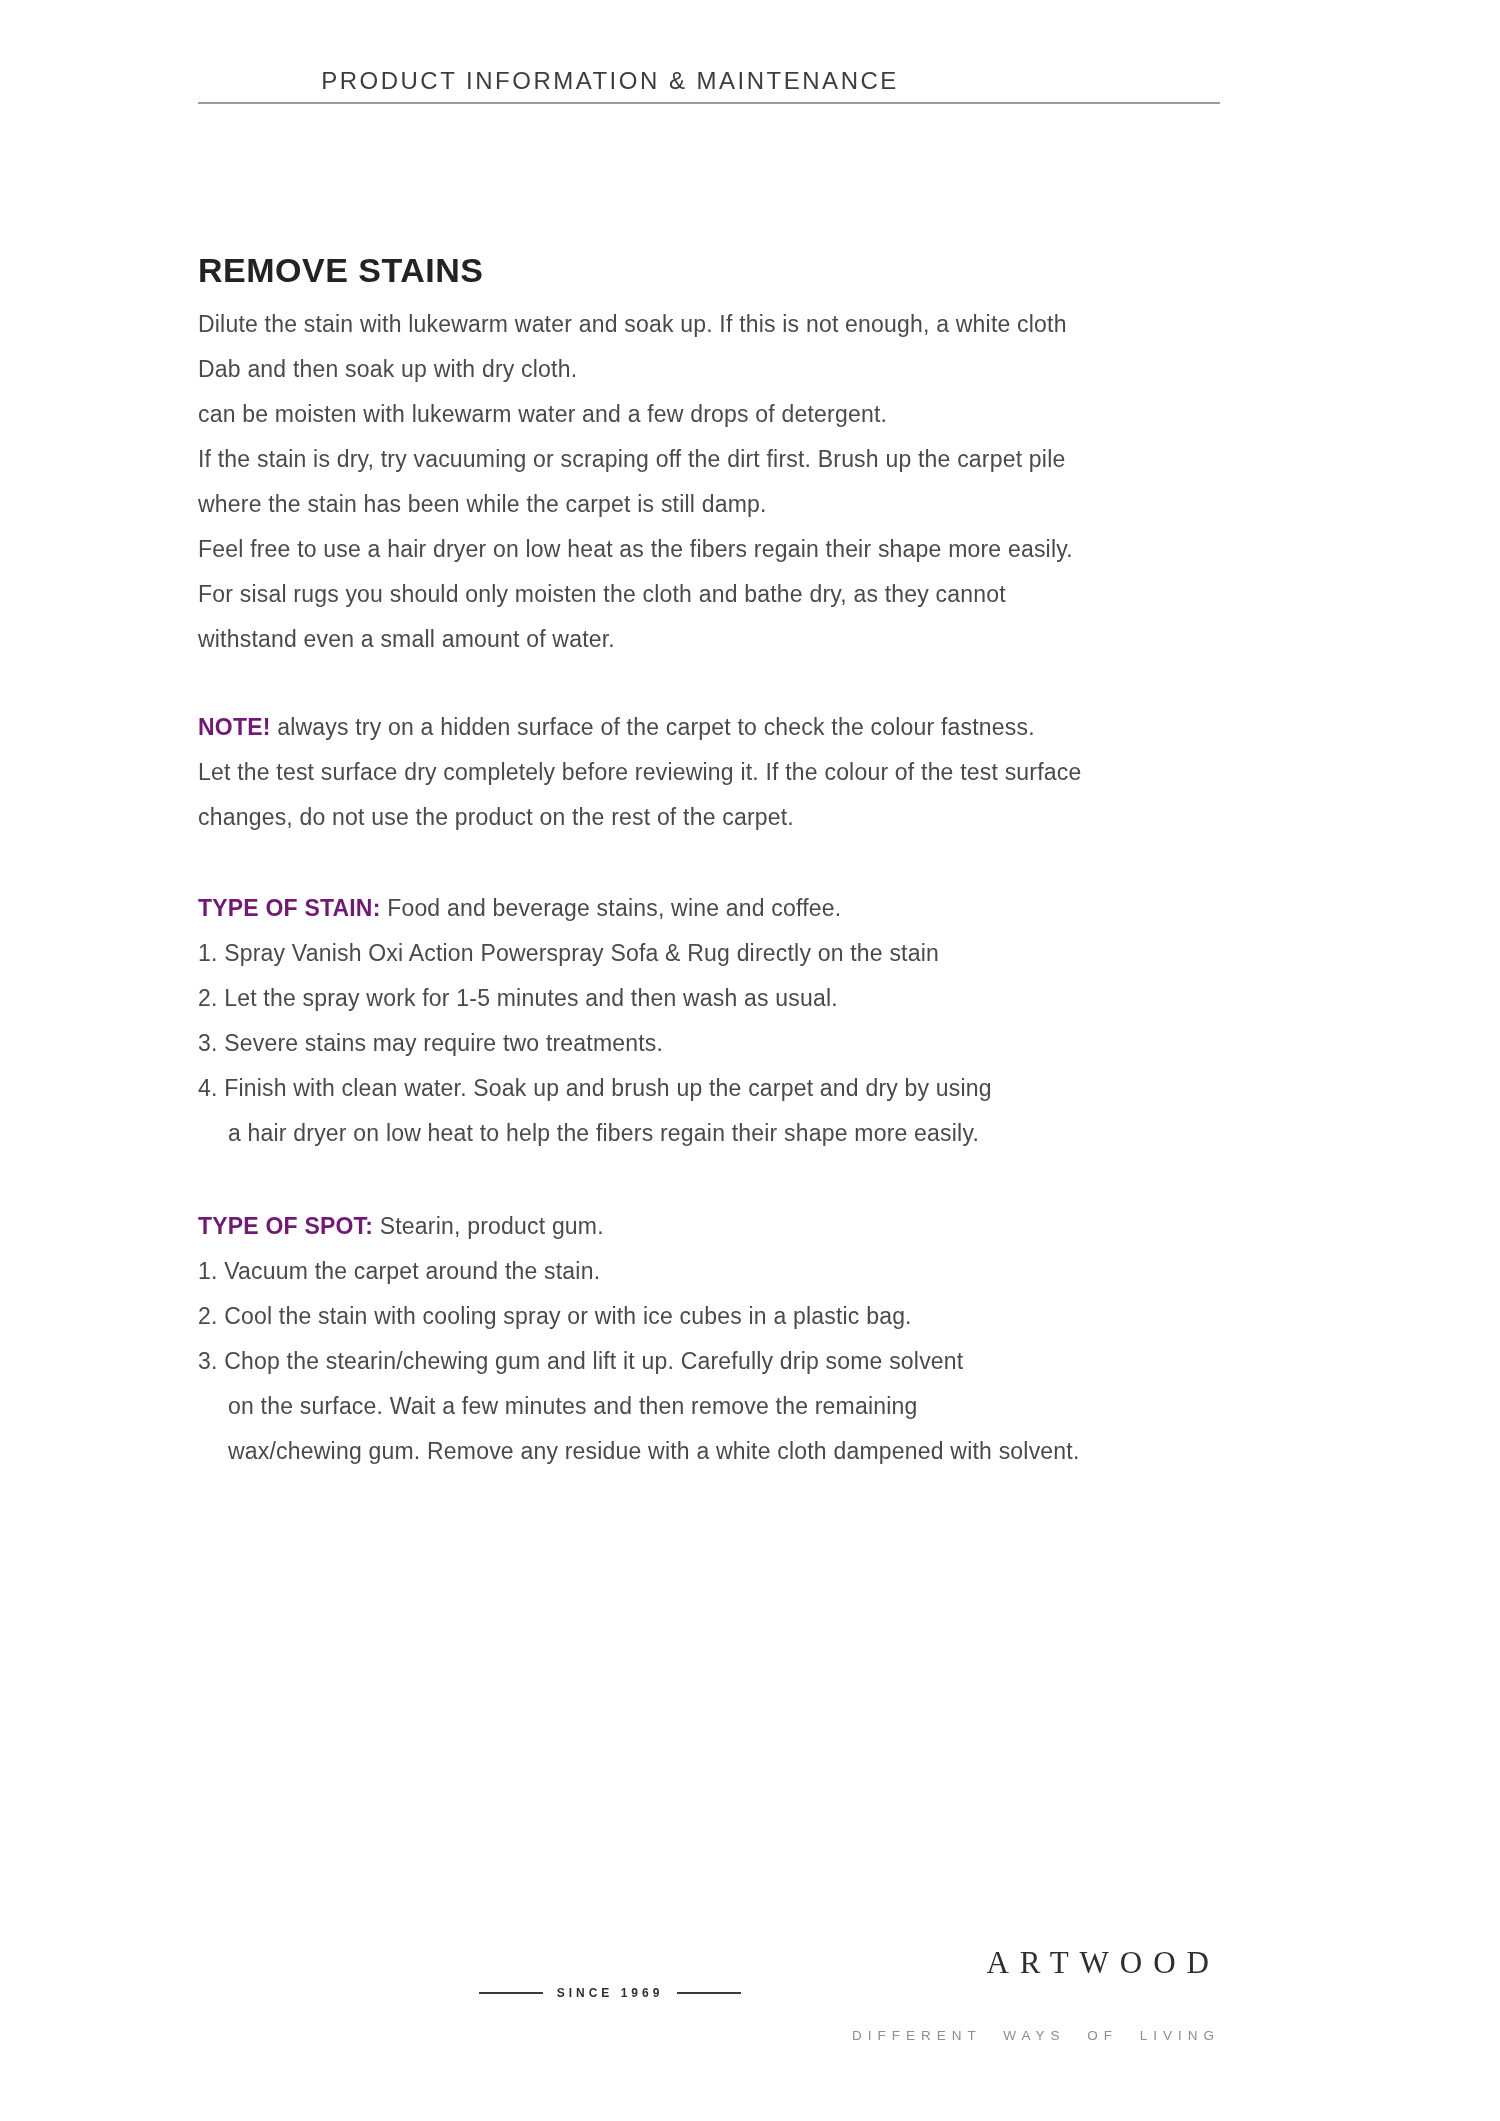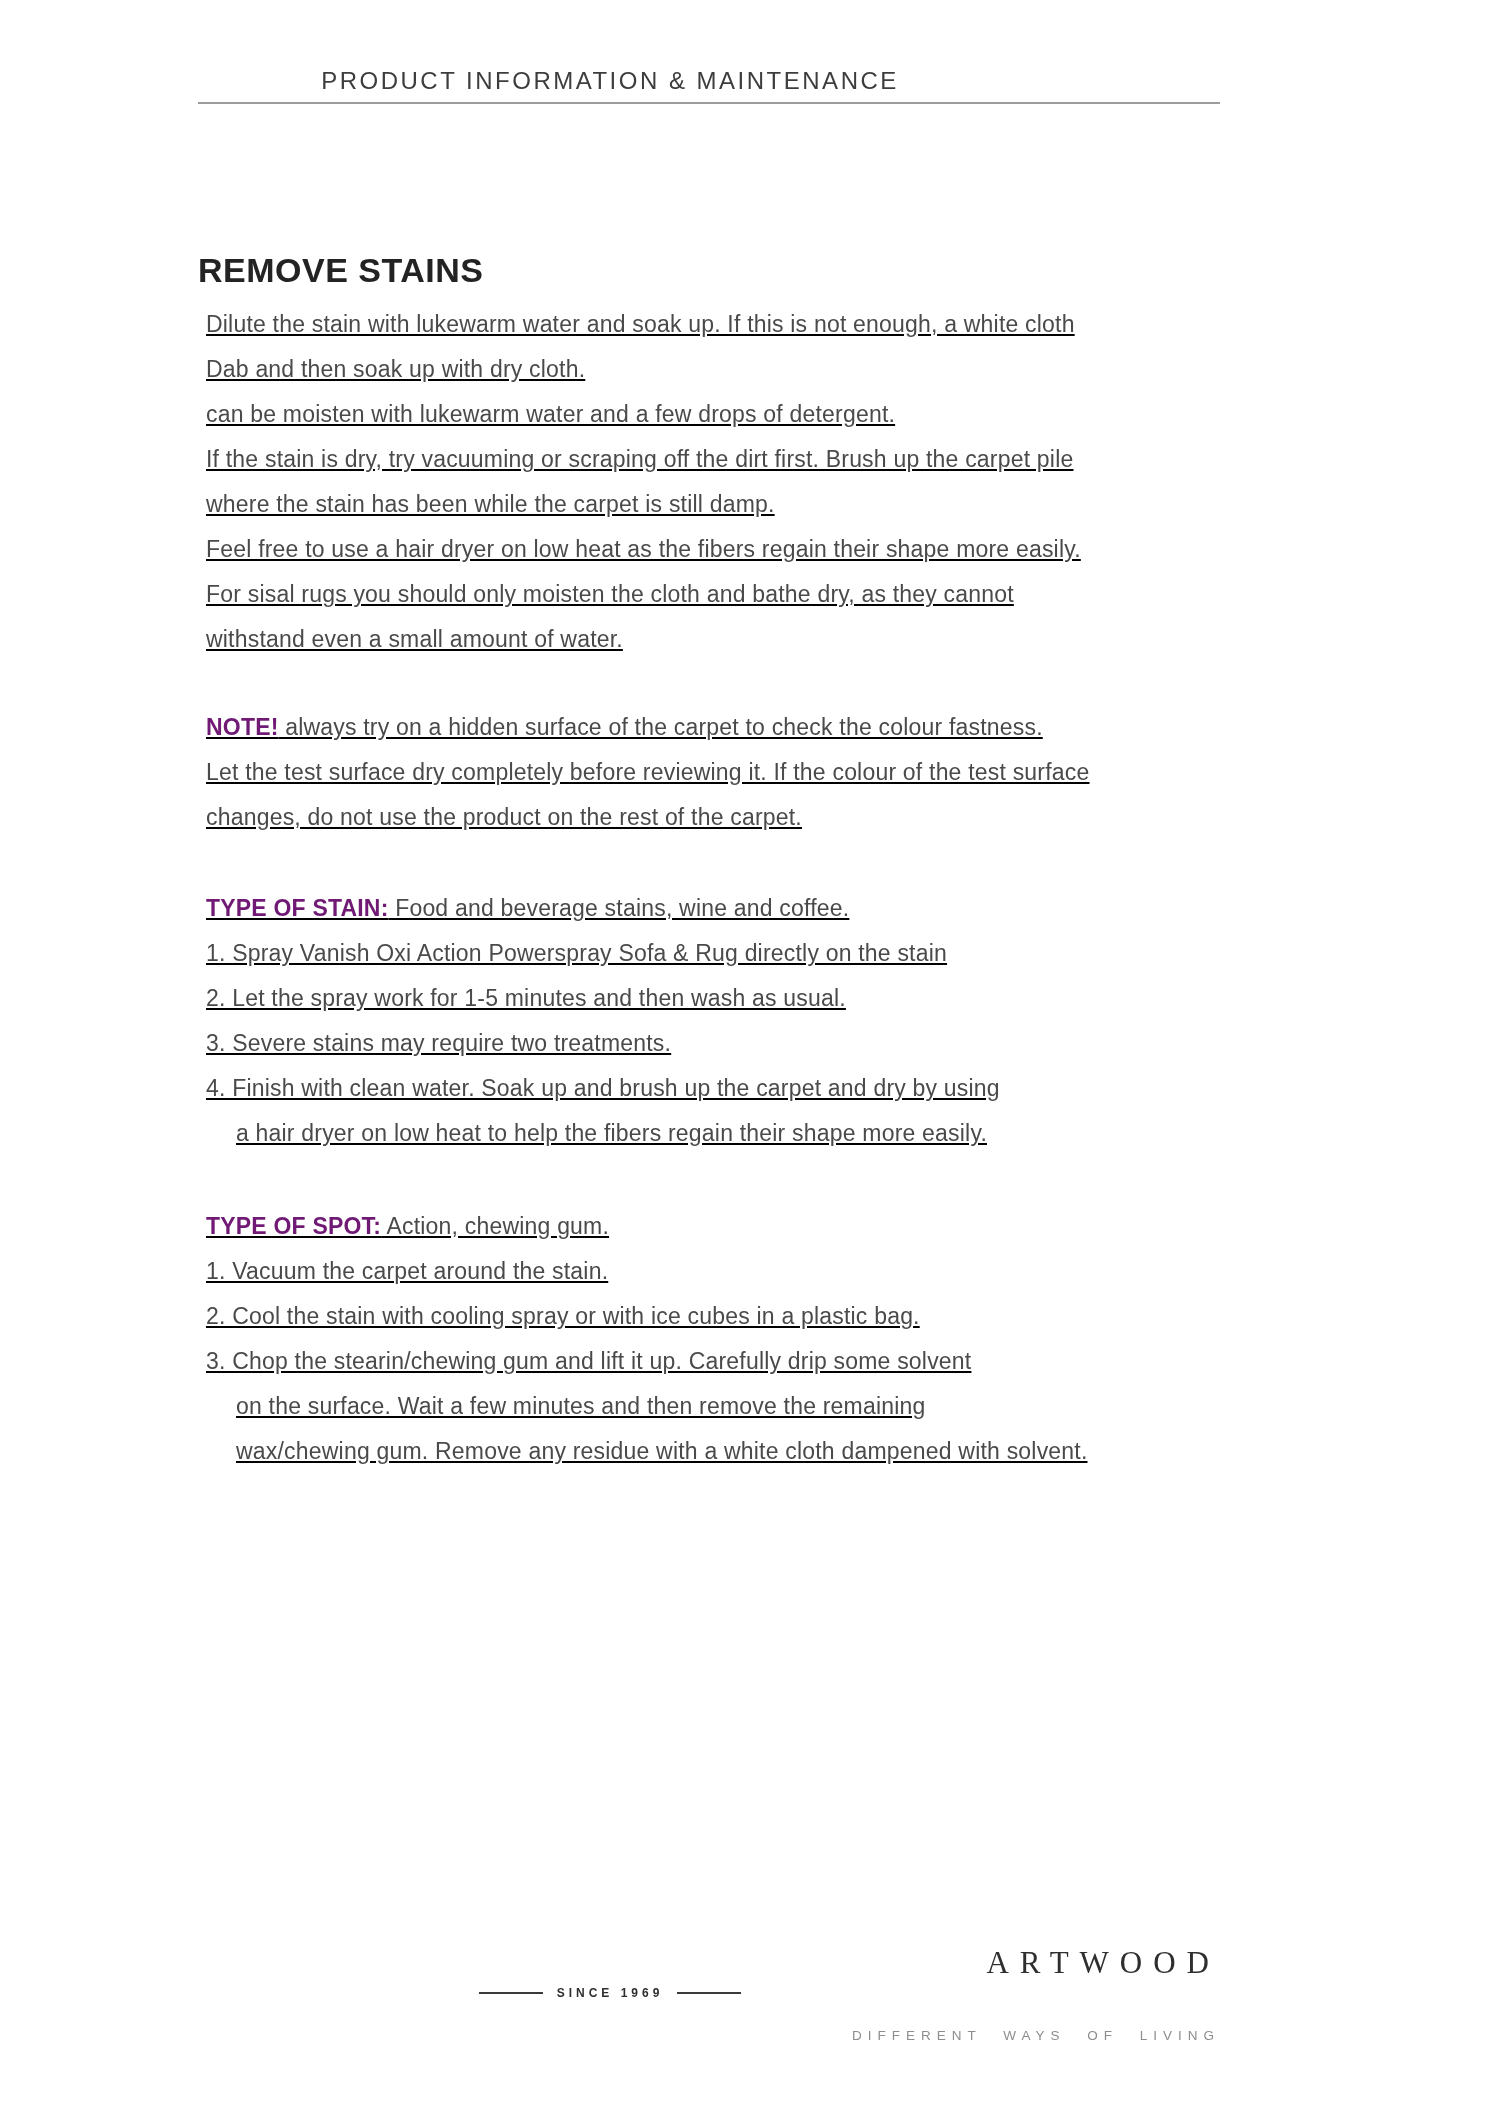--- a/index.html
+++ b/index.html
@@ -36,21 +36,21 @@
     width: 1112px;
   }
   .section-title {
     margin: 0;
     font-size: 34px;
     line-height: 40px;
     font-weight: bold;
     letter-spacing: 0.5px;
     color: #232323;
   }
-  .para { margin: 8px; text-decoration: underline; }
+  .para { margin: 0; }
   .para.intro  { margin-top: 12px; }
   .para.note   { margin-top: 43px; }
   .para.stain  { margin-top: 46px; }
   .para.spot   { margin-top: 48px; }
   .line {
     font-size: 23px;
     line-height: 45px;
     letter-spacing: 0.2px;
     color: #4a4a4a;
     white-space: nowrap;
@@ -134,21 +134,21 @@
     <div class="para stain">
       <div class="line"><span class="b">TYPE OF STAIN:</span><span> Food and beverage stains, wine and coffee.</span></div>
       <div class="line">1. Spray Vanish Oxi Action Powerspray Sofa &amp; Rug directly on the stain</div>
       <div class="line">2. Let the spray work for 1-5 minutes and then wash as usual.</div>
       <div class="line">3. Severe stains may require two treatments.</div>
       <div class="line">4. Finish with clean water. Soak up and brush up the carpet and dry by using</div>
       <div class="line indent">a hair dryer on low heat to help the fibers regain their shape more easily.</div>
     </div>
 
     <div class="para spot">
-      <div class="line"><span class="b">TYPE OF SPOT:</span><span> Action, chewing gum.</span></div>
+      <div class="line"><span class="b">TYPE OF SPOT:</span><span> Stearin, product gum.</span></div>
       <div class="line">1. Vacuum the carpet around the stain.</div>
       <div class="line">2. Cool the stain with cooling spray or with ice cubes in a plastic bag.</div>
       <div class="line">3. Chop the stearin/chewing gum and lift it up. Carefully drip some solvent</div>
       <div class="line indent">on the surface. Wait a few minutes and then remove the remaining</div>
       <div class="line indent">wax/chewing gum. Remove any residue with a white cloth dampened with solvent.</div>
     </div>
 
   </main>
 
   <footer class="footer">

